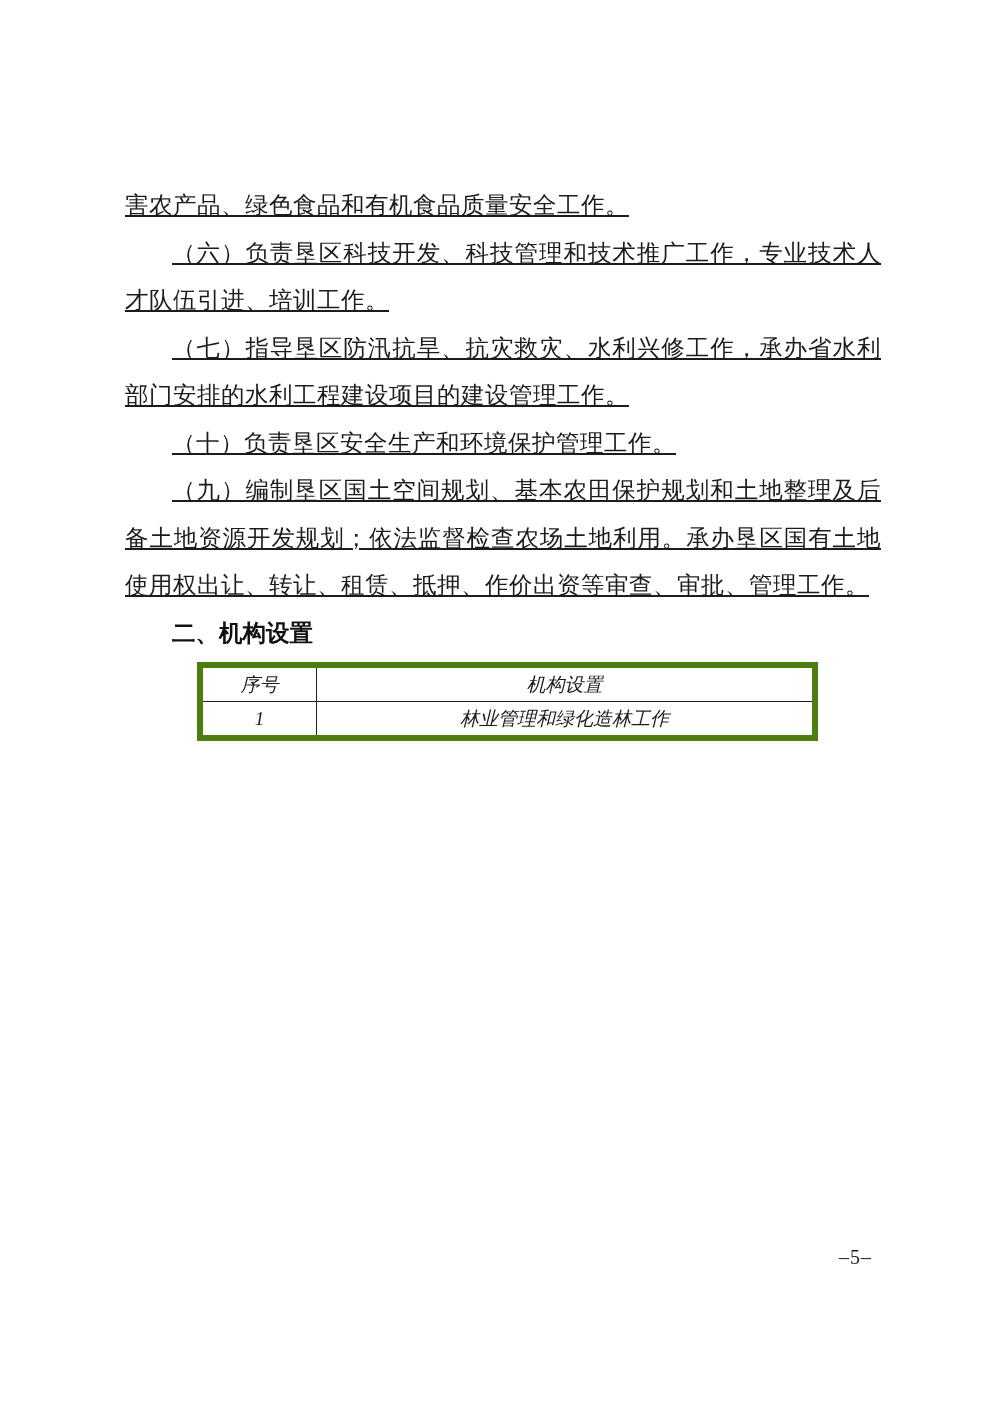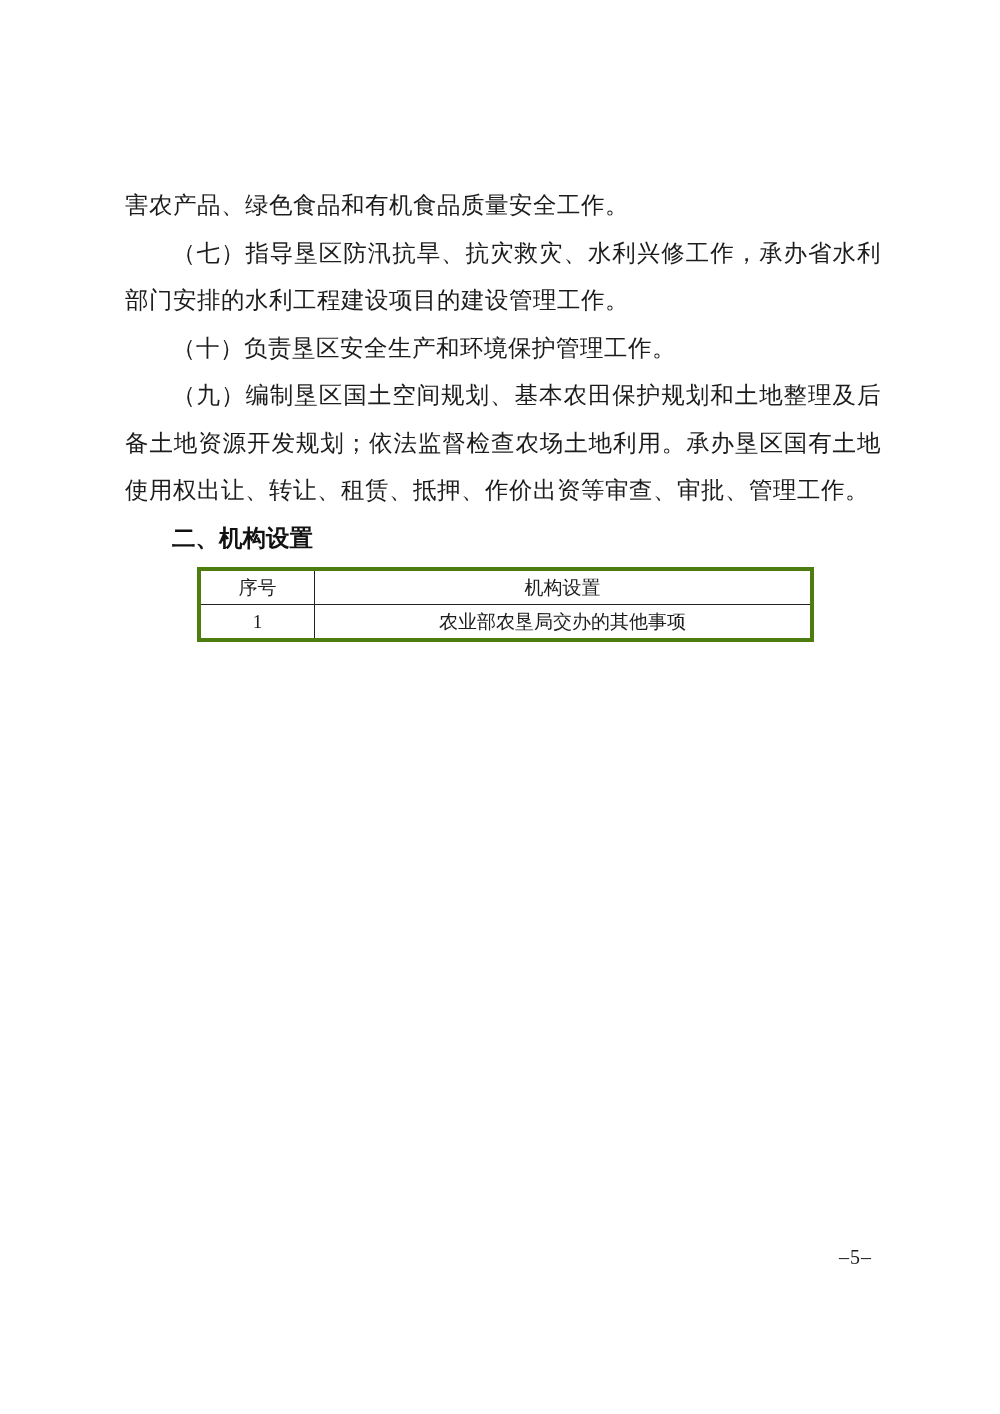--- a/index.html
+++ b/index.html
@@ -24,20 +24,21 @@
     width: 756px;
   }
   .para {
     margin: 0;
     font-size: 23.5px;
     line-height: 47.5px;
     text-align: justify;
     text-justify: inter-ideograph;
     letter-spacing: 0.5px;
     color: #1c1c1c;
+    text-decoration: underline;
   }
   .para.indent {
     text-indent: 2em;
   }
   .section-heading {
     margin: 0;
     font-family: Liberation Serif, serif;
     font-weight: bold;
     font-size: 23.5px;
     line-height: 47.5px;
@@ -56,21 +57,22 @@
   .unit-table td, .unit-table th {
     border: 1.5px solid #222222;
     height: 33px;
     text-align: center;
     vertical-align: middle;
     font-weight: normal;
     padding: 0;
     font-family: "Liberation Serif", "DejaVu Serif", serif;
   }
   .unit-table {
-    border: 4px solid #4d7c0f;
+    border: 6px solid #4d7c0f;
+    font-style: italic;
   }
   .col-seq { width: 113px; }
   .col-name { width: 495px; }
   .page-number {
     position: absolute;
     top: 1246px;
     right: 128px;
     font-size: 20px;
     letter-spacing: 1px;
     color: #1c1c1c;
@@ -78,20 +80,21 @@
   }
 </style>
 </head>
 <body>
 
 <div class="page">
   <div class="content">
 
     <p class="para">害农产品、绿色食品和有机食品质量安全工作。</p>
 
+    <p class="para indent">（六）负责垦区科技开发、科技管理和技术推广工作，专业技术人才队伍引进、培训工作。</p>
 
     <p class="para indent">（七）指导垦区防汛抗旱、抗灾救灾、水利兴修工作，承办省水利部门安排的水利工程建设项目的建设管理工作。</p>
 
 
     <p class="para indent">（十）负责垦区安全生产和环境保护管理工作。</p>
 
     <p class="para indent">（九）编制垦区国土空间规划、基本农田保护规划和土地整理及后备土地资源开发规划；依法监督检查农场土地利用。承办垦区国有土地使用权出让、转让、租赁、抵押、作价出资等审查、审批、管理工作。</p>
 
 
     <h2 class="section-heading">二、机构设置</h2>
@@ -99,21 +102,21 @@
 
 
     <table class="unit-table">
       <tbody>
           <tr>
         <th class="col-seq">序号</th>
         <th class="col-name">机构设置</th>
       </tr>
       <tr>
         <td>1</td>
-        <td>农业部农垦局交办的其他事项</td>
+        <td>林业管理和绿化造林工作</td>
       </tr>
     </tbody>
       </table>
 
   </div>
 
   <div class="page-number">–5–</div>
 </div>
 
 </body></html>

